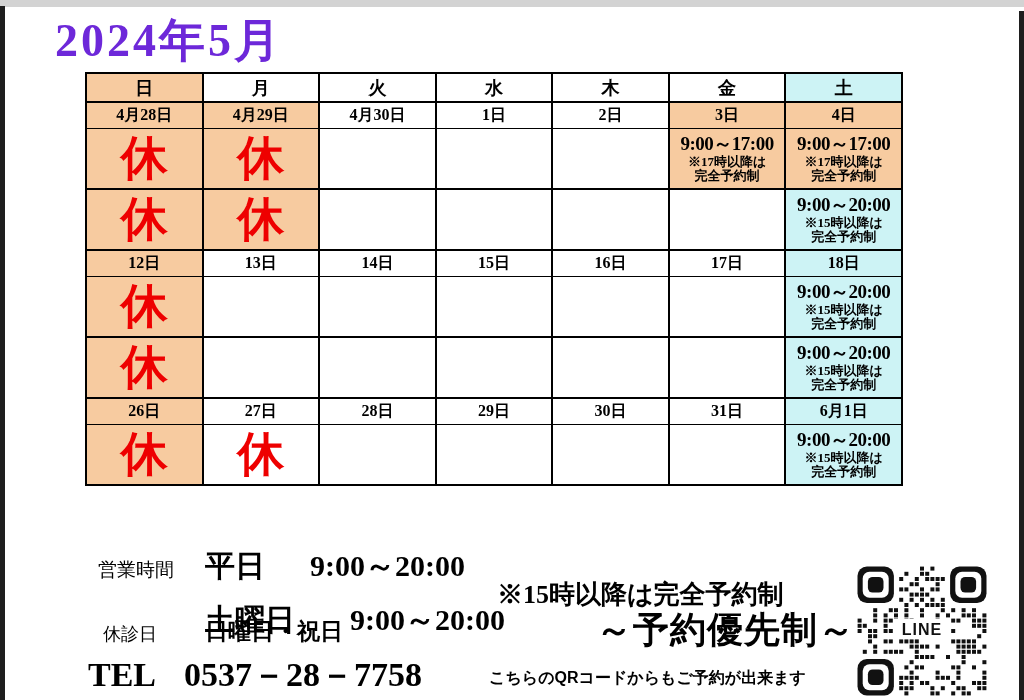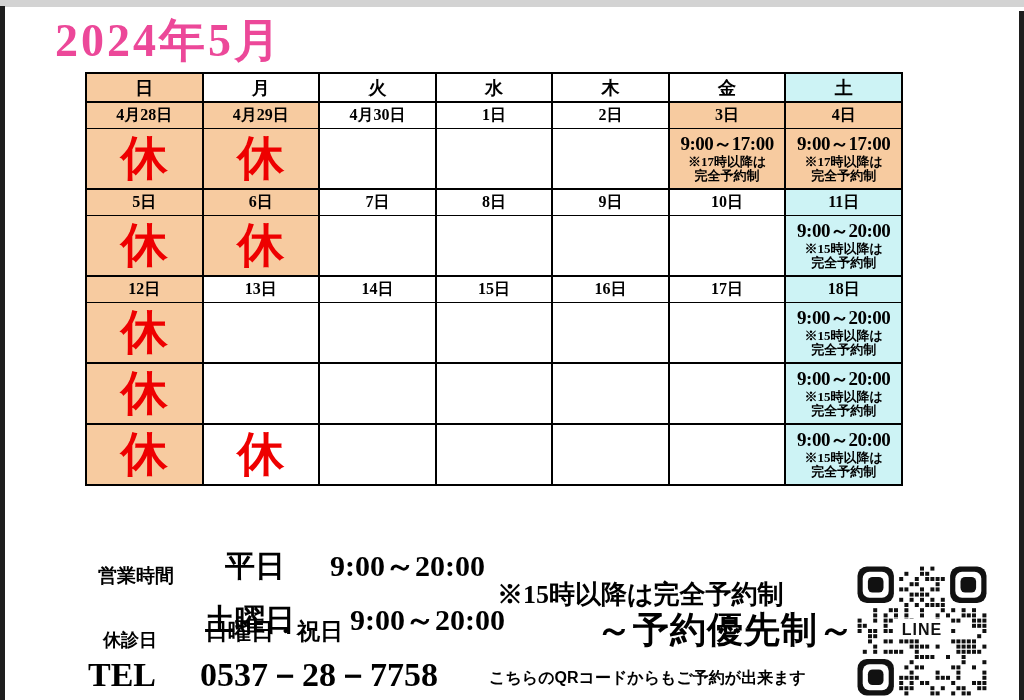--- a/index.html
+++ b/index.html
@@ -6,21 +6,21 @@
   body{
     width:1024px;height:700px;position:relative;background:#ffffff;
     font-family:"Liberation Serif","DejaVu Serif",serif;overflow:hidden;
   }
   .edge-top{position:absolute;left:0;top:0;width:1024px;height:7px;background:#d3d3d3;}
   .edge-left{position:absolute;left:0;top:6px;width:5px;height:694px;background:#1e1e1e;}
   .edge-right{position:absolute;right:0;top:11px;width:5px;height:689px;background:#1e1e1e;}
 
   .title{
     position:absolute;left:55px;top:10px;margin:0;
-    font-size:46px;font-weight:bold;letter-spacing:3px;color:#ec4899;
+    font-size:46px;font-weight:bold;letter-spacing:3px;color:#6d28d9;
   }
 
   table.calendar{
     position:absolute;left:85px;top:72px;width:818px;
     border-collapse:collapse;table-layout:fixed;
     border:2px solid #000;
   }
   .calendar th,.calendar td{
     border:2px solid #000;padding:0;text-align:center;vertical-align:middle;overflow:hidden;
   }
@@ -31,37 +31,37 @@
   .bg-cyan{background:#cdf3f5;}
   .bg-white{background:#ffffff;}
 
   .kyu{font-size:47px;line-height:1;font-weight:bold;color:#ee0000;}
   .cell-hours{display:flex;flex-direction:column;justify-content:center;align-items:center;height:100%;}
   .cell-time{font-size:19px;font-weight:bold;letter-spacing:-0.5px;line-height:1.15;white-space:nowrap;}
   .cell-note{font-size:13px;font-weight:bold;line-height:1.12;white-space:nowrap;
     font-family:Liberation Serif, serif;}
 
   .lbl{position:absolute;font-family:"Liberation Sans","DejaVu Sans",sans-serif;
-    font-weight:bold;font-size:19px;color:#000;white-space:nowrap;margin-top:6px;}
+    font-weight:normal;font-size:19px;color:#000;white-space:nowrap;}
   .lbl.biz{left:98px;top:557px;}
   .lbl.closed{left:103px;top:622px;font-size:18px;}
 
   .hrow{position:absolute;left:205px;display:flex;white-space:nowrap;
     font-size:30px;font-weight:bold;line-height:1;}
   .hrow .hlabel{display:inline-block;width:105px;}
-  .hrow.r1{top:551px;margin-left:20px;}
+  .hrow.r1{top:551px;}
   .hrow.r2{top:605px;gap:40px;}
 
   .closed-days{position:absolute;left:205px;top:616px;font-size:23px;font-weight:bold;white-space:nowrap;text-align:right;}
 
   .note15{position:absolute;left:497px;top:577px;font-size:26px;font-weight:bold;white-space:nowrap;}
   .priority{position:absolute;left:505px;top:606px;width:350px;text-align:right;
     font-size:36px;font-weight:bold;letter-spacing:1px;white-space:nowrap;}
   .tel{position:absolute;left:88px;top:652px;font-size:34px;font-weight:bold;white-space:nowrap;}
-  .tel .tel-label{margin-right:44px;}
+  .tel .tel-label{margin-right:28px;}
   .qr-caption{position:absolute;left:489px;top:668px;font-size:16px;font-weight:bold;
     font-family:"Liberation Sans","DejaVu Sans",sans-serif;white-space:nowrap;}
   .qr{position:absolute;left:857px;top:566px;width:130px;height:130px;}
 </style>
 </head>
 <body>
 
 <div class="edge-top"></div>
 <div class="edge-left"></div>
 <div class="edge-right"></div>
@@ -108,29 +108,20 @@
           </div>
         </td>
         <td class="bg-orange">
           <div class="cell-hours">
             <div class="cell-time">9:00～17:00</div>
             <div class="cell-note">※17時以降は</div>
             <div class="cell-note">完全予約制</div>
           </div>
         </td>
       </tr>
-      <tr class="date-row">
-        <td class="bg-orange">5日</td>
-        <td class="bg-orange">6日</td>
-        <td class="bg-white">7日</td>
-        <td class="bg-white">8日</td>
-        <td class="bg-white">9日</td>
-        <td class="bg-white">10日</td>
-        <td class="bg-cyan">11日</td>
-      </tr>
       <tr class="content-row">
         <td class="bg-orange">
           <div class="kyu">休</div>
         </td>
         <td class="bg-orange">
           <div class="kyu">休</div>
         </td>
         <td class="bg-white"></td>
         <td class="bg-white"></td>
         <td class="bg-white"></td>
@@ -178,20 +169,29 @@
         <td class="bg-white"></td>
         <td class="bg-white"></td>
         <td class="bg-white"></td>
         <td class="bg-cyan">
           <div class="cell-hours">
             <div class="cell-time">9:00～20:00</div>
             <div class="cell-note">※15時以降は</div>
             <div class="cell-note">完全予約制</div>
           </div>
         </td>
+      </tr>
+      <tr class="date-row">
+        <td class="bg-orange">26日</td>
+        <td class="bg-white">27日</td>
+        <td class="bg-white">28日</td>
+        <td class="bg-white">29日</td>
+        <td class="bg-white">30日</td>
+        <td class="bg-white">31日</td>
+        <td class="bg-cyan">6月1日</td>
       </tr>
       <tr class="content-row">
         <td class="bg-orange">
           <div class="kyu">休</div>
         </td>
         <td class="bg-white">
           <div class="kyu">休</div>
         </td>
         <td class="bg-white"></td>
         <td class="bg-white"></td>

